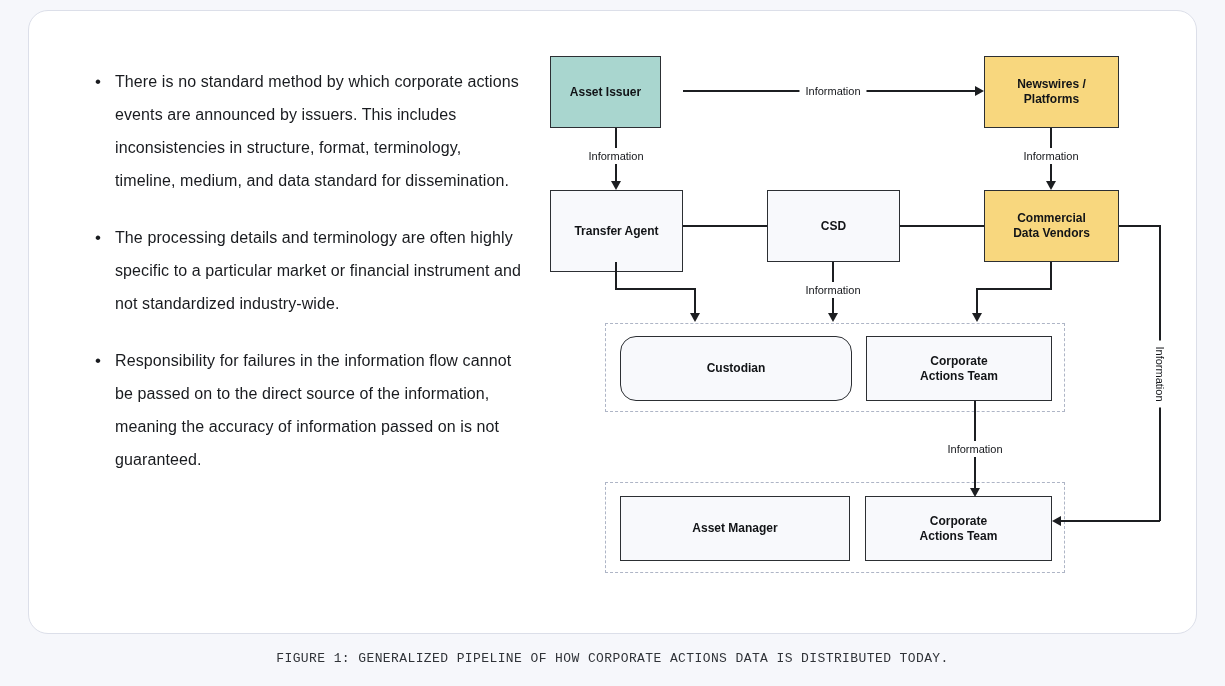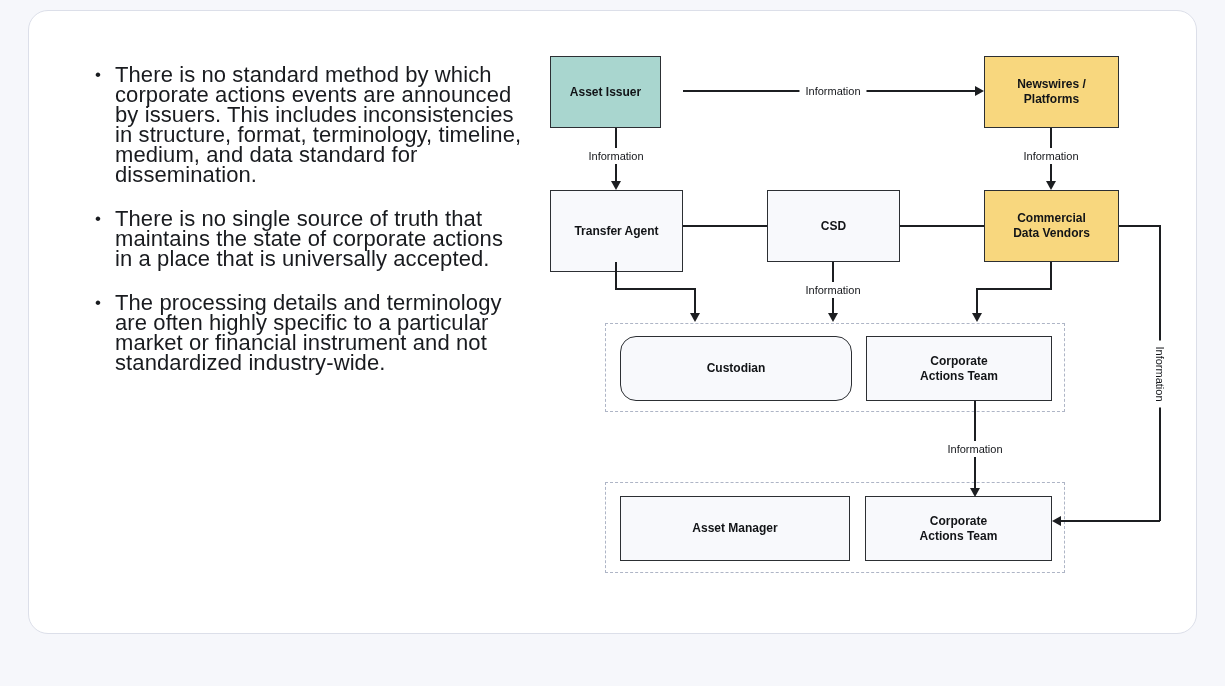--- a/index.html
+++ b/index.html
@@ -25,22 +25,22 @@
   .bullets {
     position: absolute;
     left: 62px; top: 54px;
     width: 432px;
     list-style: none;
   }
   .bullets li {
     position: relative;
     padding-left: 24px;
     margin-bottom: 24px;
-    font-size: 22px;
-    line-height: 20px;
+    font-size: 16px;
+    line-height: 33px;
     color: #191b1f;
     letter-spacing: 0.1px;
   }
   .bullets li::before {
     content: "•";
     position: absolute;
     left: 4px; top: 0;
     font-size: 17px;
     color: #191b1f;
   }
@@ -118,22 +118,22 @@
 </style>
 </head>
 <body>
 
 <div class="page">
 
   <div class="card">
 
     <ul class="bullets">
       <li>There is no standard method by which corporate actions events are announced by issuers. This includes inconsistencies in structure, format, terminology, timeline, medium, and data standard for dissemination.</li>
-      <li>There is no single source of truth that maintains the state of corporate actions in a place that is universally accepted.</li>
       <li>The processing details and terminology are often highly specific to a particular market or financial instrument and not standardized industry-wide.</li>
+      <li>Responsibility for failures in the information flow cannot be passed on to the direct source of the information, meaning the accuracy of information passed on is not guaranteed.</li>
     </ul>
   </div>
 
   <div>
 
     <div class="node fill-teal" style="left:550px; top:56px; width:111px; height:72px;">
       <span style="max-width:100px;">Asset Issuer</span>
     </div>
 
     <div class="node fill-yellow" style="left:984px; top:56px; width:135px; height:72px;">
@@ -206,14 +206,15 @@
     <div class="hline" style="left:977px; top:288px; width:75px;"></div>
     <div class="vline" style="left:976px; top:288px; height:26px;"></div>
     <div class="arrow-down" style="left:972px; top:313px;"></div>
 
     <div class="vline" style="left:974px; top:401px; height:88px;"></div>
     <div class="arrow-down" style="left:970px; top:488px;"></div>
     <span class="edge-label" style="left:975px; top:449px;">Information</span>
 
   </div>
 
+  <div class="caption">FIGURE 1: GENERALIZED PIPELINE OF HOW CORPORATE ACTIONS DATA IS DISTRIBUTED TODAY.</div>
 
 </div>
 
 </body></html>

